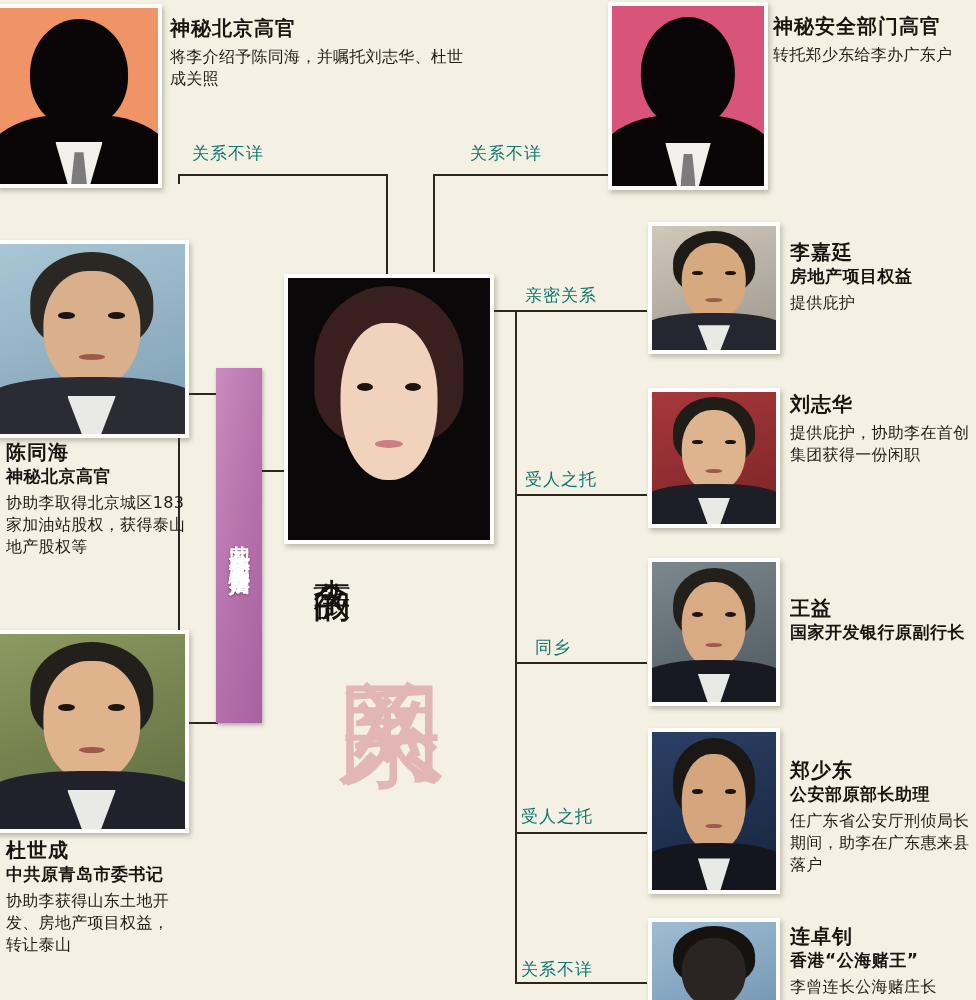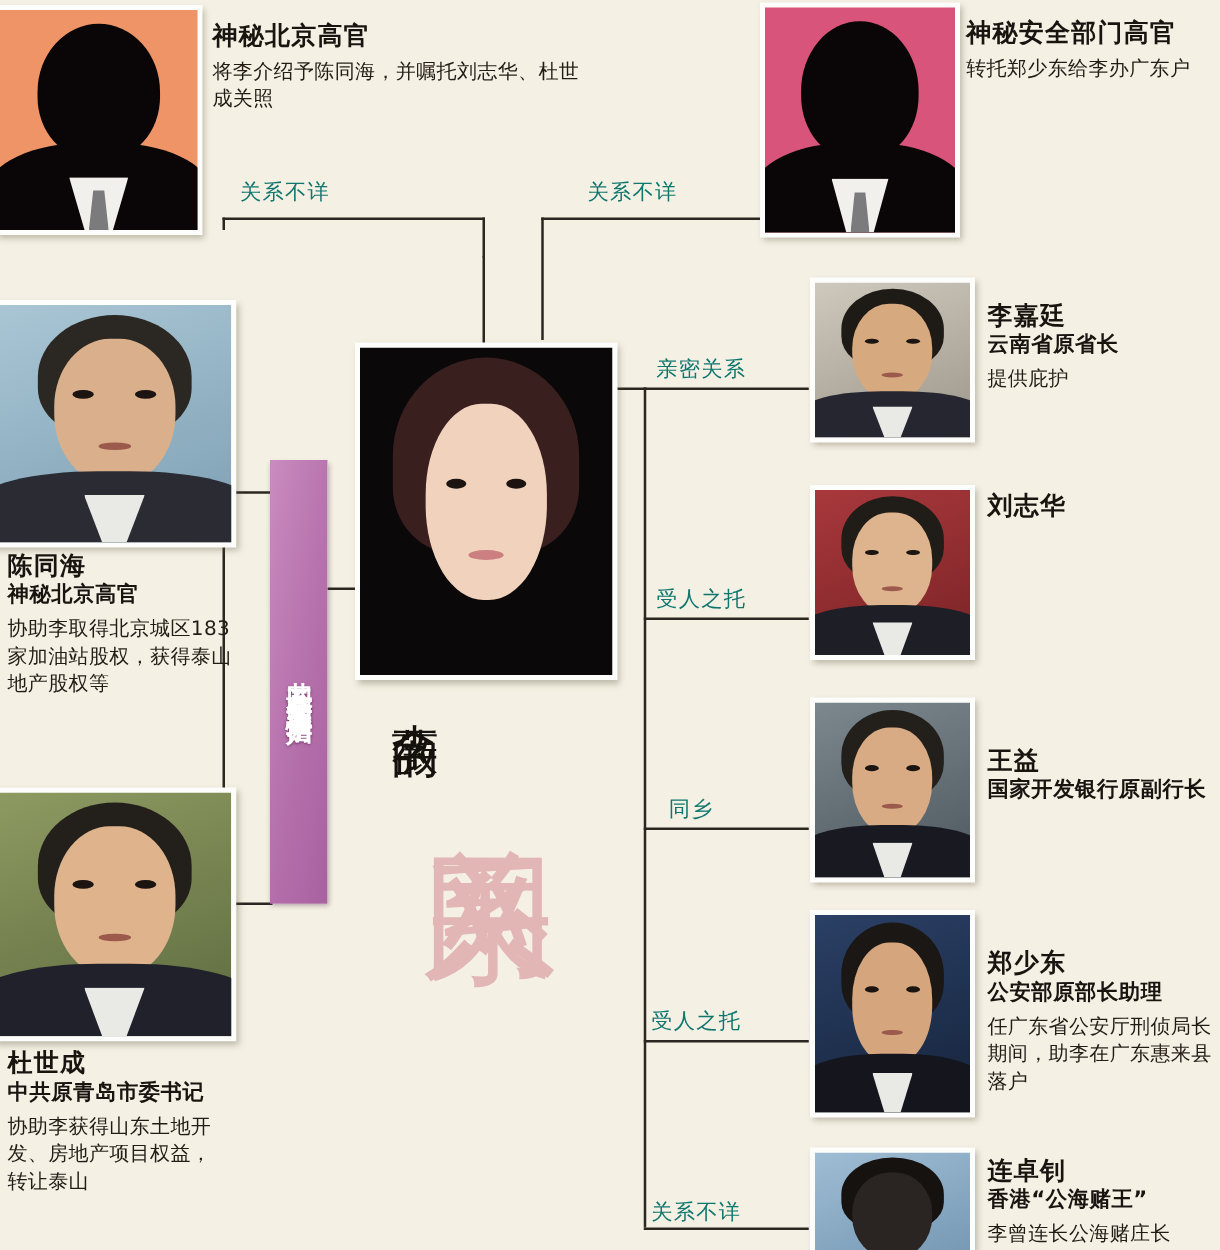--- a/index.html
+++ b/index.html
@@ -257,38 +257,39 @@
       <div class="skin" style="background:#d7a97f;"></div>
       <div class="eyeL"></div>
       <div class="eyeR"></div>
       <div class="mouth"></div>
       <div class="suit" style="background:#252630;"></div>
       <div class="collar"></div>
     </div>
   </div>
   <div class="block" style="left:790px; top:240px; width:186px;">
     <div class="nm">李嘉廷</div>
-    <div class="ttl">云南省原省长</div>
+    <div class="ttl">房地产项目权益</div>
     <div class="dsc">提供庇护</div>
   </div>
 
   <div class="photo" style="left:648px; top:388px; width:132px; height:140px;">
     <div class="inner face">
       <div class="bg" style="background:linear-gradient(160deg,#a8383c,#7a2326);"></div>
       <div class="hair" style="background:#201c18;"></div>
       <div class="skin" style="background:#ddb48e;"></div>
       <div class="eyeL"></div>
       <div class="eyeR"></div>
       <div class="mouth"></div>
       <div class="suit" style="background:#1d1e26;"></div>
       <div class="collar"></div>
     </div>
   </div>
   <div class="block" style="left:790px; top:392px; width:186px;">
     <div class="nm">刘志华</div>
+    <div class="dsc">提供庇护，协助李在首创集团获得一份闲职</div>
   </div>
 
   <div class="photo" style="left:648px; top:558px; width:132px; height:148px;">
     <div class="inner face">
       <div class="bg" style="background:linear-gradient(160deg,#7c888d,#4c585e);"></div>
       <div class="hair" style="background:#23201c;"></div>
       <div class="skin" style="background:#d8ab84;"></div>
       <div class="eyeL"></div>
       <div class="eyeR"></div>
       <div class="mouth"></div>

